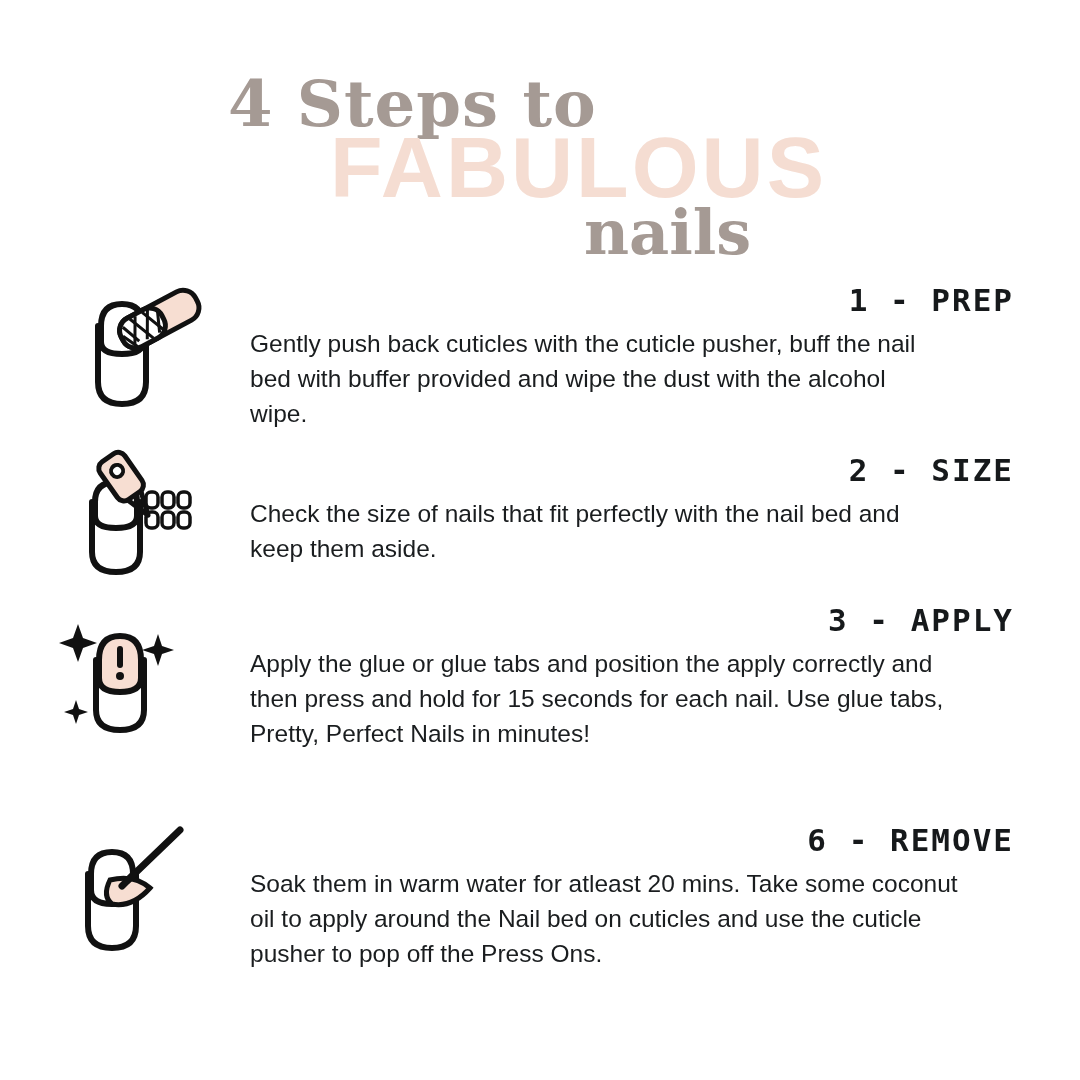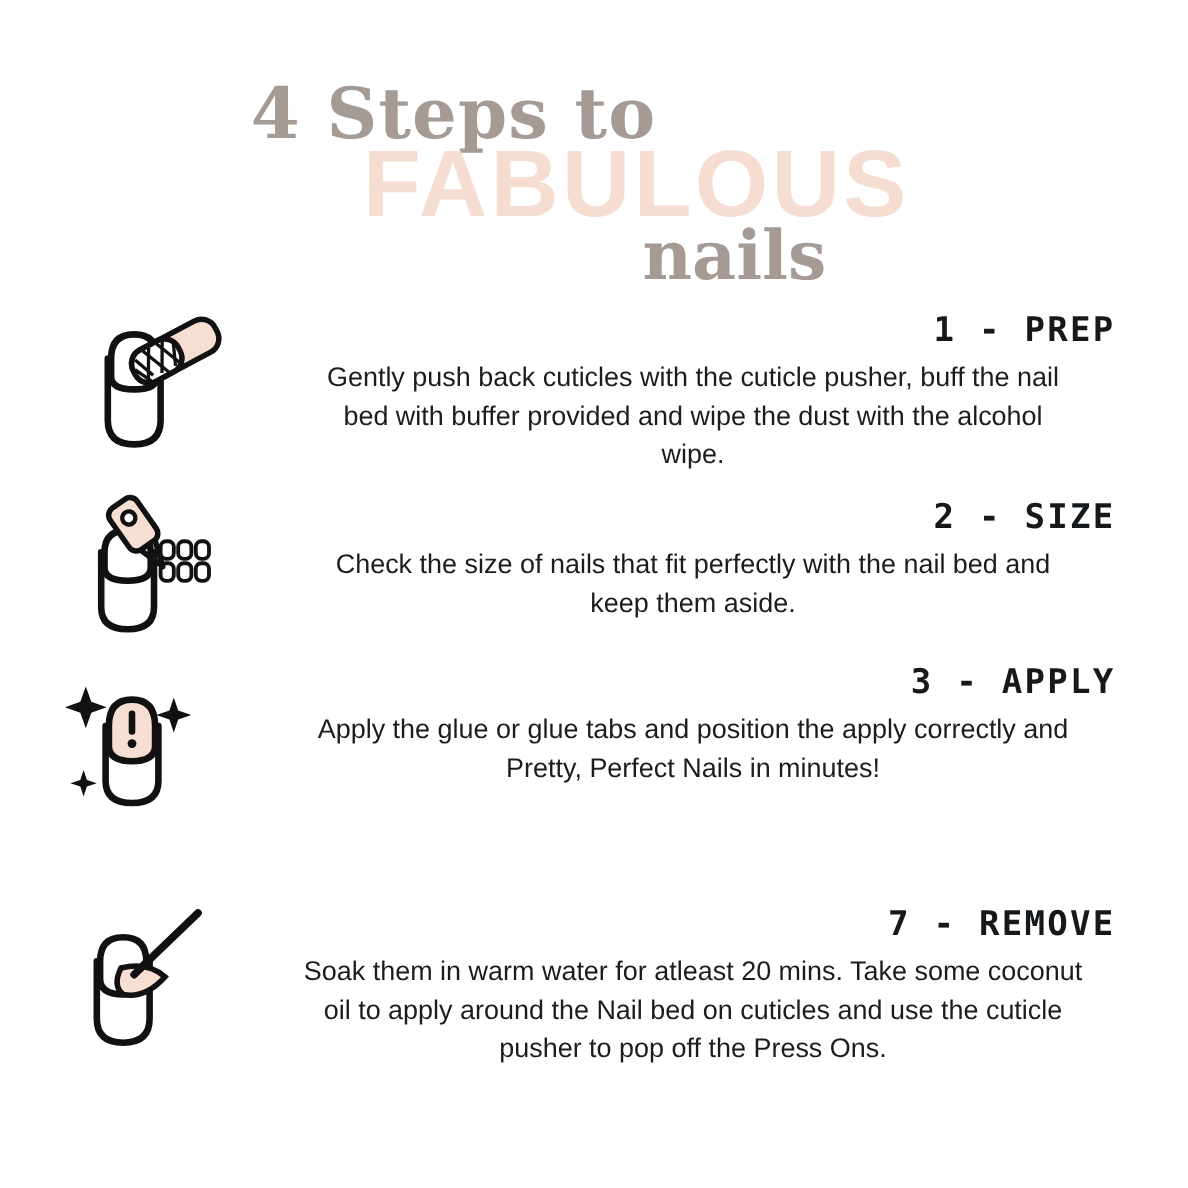--- a/index.html
+++ b/index.html
@@ -97,21 +97,20 @@
     margin: 0 0 8px 0;
     text-align: right;
   }
   .step-body {
     font-family: "Liberation Sans", sans-serif;
     font-size: 24.5px;
     line-height: 35px;
     color: #1a1d1f;
     margin: 0 0 0 26px;
     width: 760px;
-    text-align: center;
   }
   .step-body span { display: block; }
 
   
   #step-1 { top: 10px; }
   #step-1 .step-icon { top: 0px; left: 70px; }
   #step-2 { top: 180px; }
   #step-2 .step-icon { top: -12px; left: 62px; }
   #step-3 { top: 330px; }
   #step-3 .step-icon { top: 0px; left: 56px; }
@@ -204,40 +203,41 @@
           <path d="M43 58 Q43 34 64 34 Q85 34 85 58 L85 76 Q85 90 64 90 Q43 90 43 76 Z" fill="#f7ded2" stroke="#111" stroke-width="6"></path>
 
           <rect x="61" y="44" width="6" height="22" rx="3" fill="#111"></rect>
           <circle cx="64" cy="74" r="4" fill="#111"></circle>
         </svg>
       </div>
       <div class="step-text">
         <div class="step-heading">3 -  APPLY</div>
         <div class="step-body">
           <span>Apply the glue or glue tabs and position the apply correctly and</span>
+          <span>then press and hold for 15 seconds for each nail. Use glue tabs,</span>
           <span>Pretty, Perfect Nails in minutes!</span>
         </div>
       </div>
     </div>
 
     <div class="step" id="step-4">
       <div class="step-icon">
         <svg width="140" height="140" viewBox="0 0 140 140">
 
           <path d="M30 52 L30 104 Q30 126 54 126 Q78 126 78 104 L78 52" fill="none" stroke="#111" stroke-width="6" stroke-linecap="round"></path>
           <path d="M33 52 Q33 30 54 30 Q75 30 75 52 L75 68 Q75 82 54 82 Q33 82 33 68 Z" fill="#fff" stroke="#111" stroke-width="6"></path>
 
           <path d="M52 58 Q76 52 92 66 Q74 86 54 82 Q44 74 52 58 Z" fill="#f7ded2" stroke="#111" stroke-width="5"></path>
 
           <path d="M70 58 L122 8" stroke="#111" stroke-width="7" stroke-linecap="round"></path>
           <path d="M64 64 L76 52" stroke="#111" stroke-width="7" stroke-linecap="round"></path>
         </svg>
       </div>
       <div class="step-text">
-        <div class="step-heading">7 -  REMOVE</div>
+        <div class="step-heading">6 -  REMOVE</div>
         <div class="step-body">
           <span>Soak them in warm water for atleast 20 mins. Take some coconut</span>
           <span>oil to apply around the Nail bed on cuticles and use the cuticle</span>
           <span>pusher to pop off the Press Ons.</span>
         </div>
       </div>
     </div>
 
   </div>
 </div>

